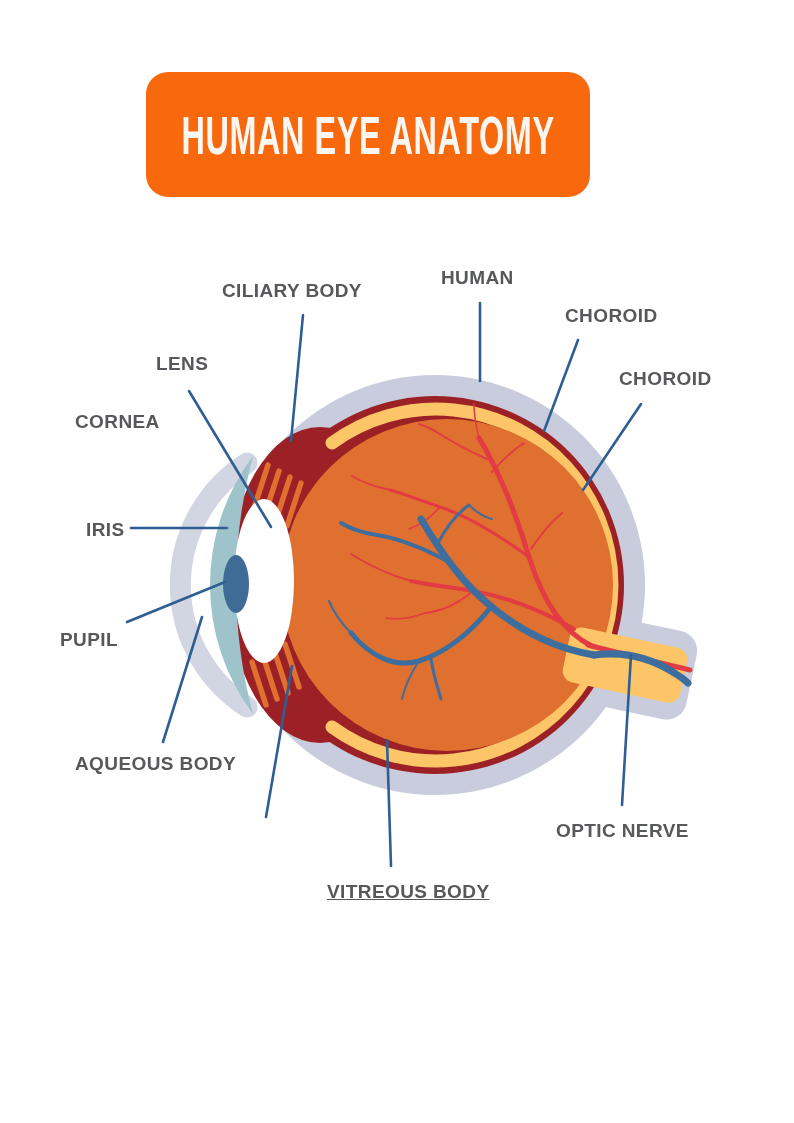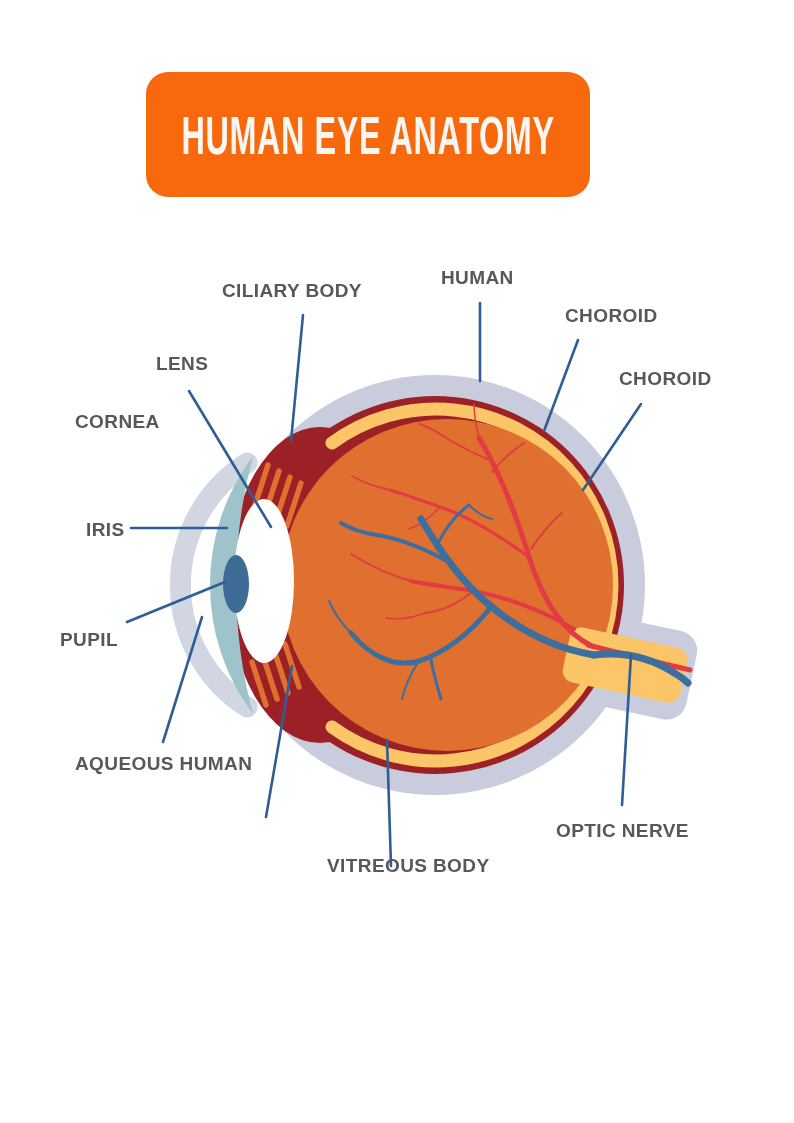--- a/index.html
+++ b/index.html
@@ -33,21 +33,21 @@
   .lbl-sclera{left:441px;top:267px;}
   .lbl-choroid{left:533px;top:305px;margin-left:32px;}
   .lbl-lens{left:156px;top:353px;}
   .lbl-retina{left:619px;top:368px;}
   .lbl-cornea{left:75px;top:411px;}
   .lbl-iris{left:86px;top:519px;}
   .lbl-pupil{left:60px;top:629px;}
   .lbl-aqueous{left:75px;top:753px;}
   .lbl-suspensory{left:86px;top:831px;}
   .lbl-optic{left:556px;top:820px;}
-  .lbl-vitreous{left:327px;top:855px;}
+  .lbl-vitreous{left:327px;top:881px;text-decoration:underline;}
 </style>
 </head>
 <body>
 
 <div class="page">
 
   <div class="banner" style="background-color: rgb(248, 105, 14);">
     <div class="banner-title" style="color: rgb(250, 247, 242);">HUMAN EYE ANATOMY</div>
   </div>
 
@@ -131,18 +131,18 @@
 
   <div class="labels" style="color: rgb(87, 88, 92);">
     <div class="label lbl-ciliary">CILIARY BODY</div>
     <div class="label lbl-sclera">HUMAN</div>
     <div class="label lbl-choroid">CHOROID</div>
     <div class="label lbl-lens">LENS</div>
     <div class="label lbl-retina">CHOROID</div>
     <div class="label lbl-cornea">CORNEA</div>
     <div class="label lbl-iris">IRIS</div>
     <div class="label lbl-pupil">PUPIL</div>
-    <div class="label lbl-aqueous">AQUEOUS HUMAN</div>
+    <div class="label lbl-aqueous">AQUEOUS BODY</div>
     <div class="label lbl-optic">OPTIC NERVE</div>
     <div class="label lbl-vitreous">VITREOUS BODY</div>
   </div>
 
 </div>
 
 </body></html>

